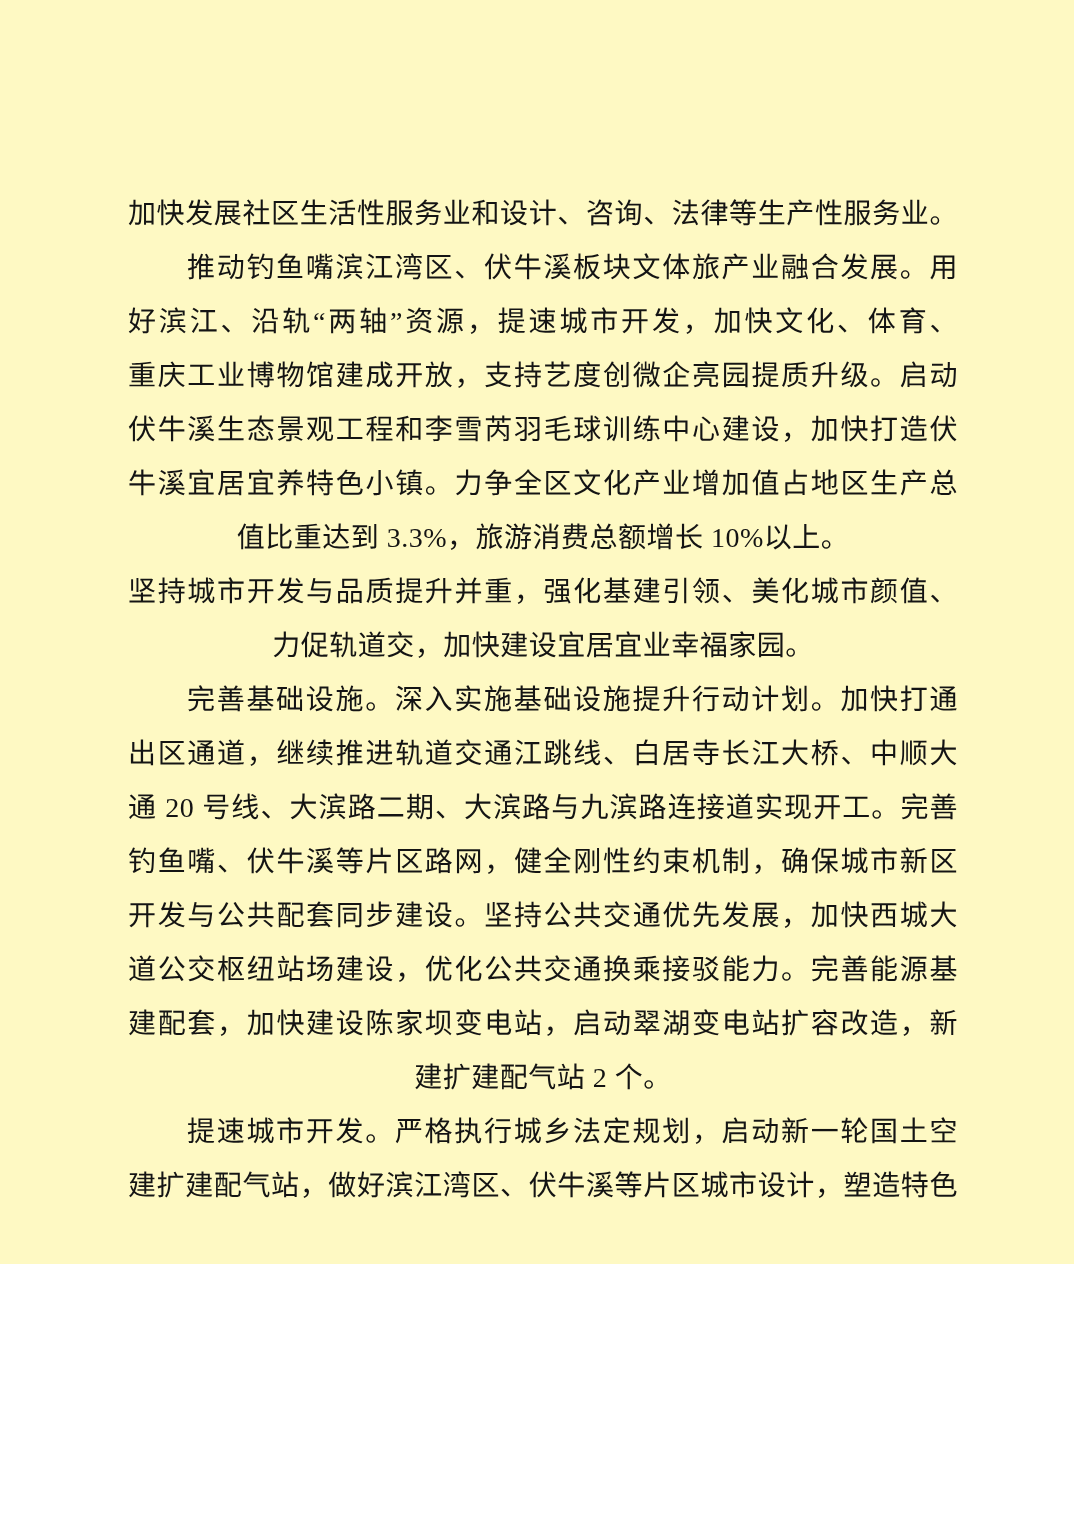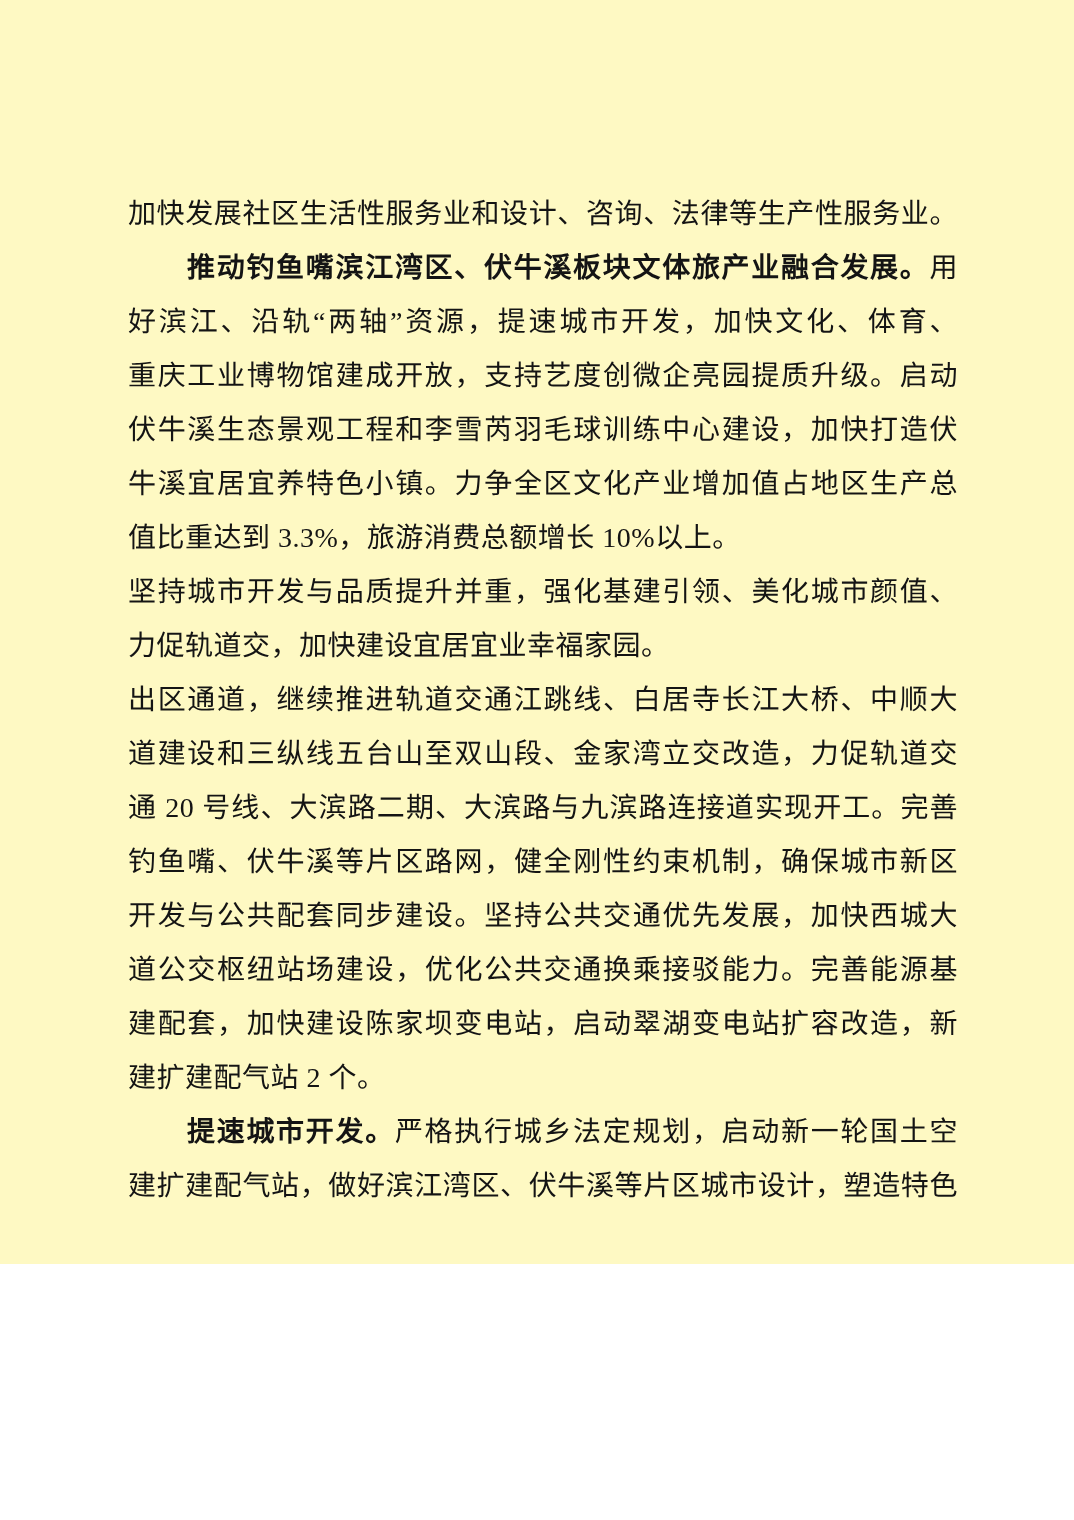--- a/index.html
+++ b/index.html
@@ -22,34 +22,35 @@
     top: 187px;
     width: 830px;
   }
   .doc-line {
     font-size: 28px;
     line-height: 54px;
     height: 54px;
     letter-spacing: 0.5px;
     white-space: normal;
     overflow: visible;
+    text-align: center;
   }
   .doc-line.justify {
     text-align: justify;
     text-align-last: justify;
     text-justify: inter-character;
   }
   .doc-line.indent {
     text-indent: 59px;
   }
   .seg {
     font-weight: 400;
   }
   .seg.bold {
-    font-weight: 700;
+    font-weight: 400;
   }
   .page-number {
     position: absolute;
     top: 1401px;
     right: 132px;
     font-size: 25px;
     letter-spacing: 3px;
     color: #1a1a1a;
     font-family: "Liberation Serif", serif;
   }
@@ -61,22 +62,22 @@
   <div class="text-block">
       <div class="doc-line justify"><span class="seg">加快发展社区生活性服务业和设计、咨询、法律等生产性服务业。</span></div>
       <div class="doc-line justify indent"><span class="seg bold">推动钓鱼嘴滨江湾区、伏牛溪板块文体旅产业融合发展。</span><span class="seg">用</span></div>
       <div class="doc-line justify"><span class="seg">好滨江、沿轨“两轴”资源，提速城市开发，加快文化、体育、</span></div>
       <div class="doc-line justify"><span class="seg">重庆工业博物馆建成开放，支持艺度创微企亮园提质升级。启动</span></div>
       <div class="doc-line justify"><span class="seg">伏牛溪生态景观工程和李雪芮羽毛球训练中心建设，加快打造伏</span></div>
       <div class="doc-line justify"><span class="seg">牛溪宜居宜养特色小镇。力争全区文化产业增加值占地区生产总</span></div>
       <div class="doc-line"><span class="seg">值比重达到 3.3%，旅游消费总额增长 10%以上。</span></div>
       <div class="doc-line justify"><span class="seg">坚持城市开发与品质提升并重，强化基建引领、美化城市颜值、</span></div>
       <div class="doc-line"><span class="seg">力促轨道交，加快建设宜居宜业幸福家园。</span></div>
+      <div class="doc-line justify indent"><span class="seg bold">完善基础设施。</span><span class="seg">深入实施基础设施提升行动计划。加快打通</span></div>
       <div class="doc-line justify"><span class="seg">出区通道，继续推进轨道交通江跳线、白居寺长江大桥、中顺大</span></div>
-      <div class="doc-line justify"><span class="seg">道建设和三纵线五台山至双山段、金家湾立交改造，力促轨道交</span></div>
       <div class="doc-line justify"><span class="seg">通 20 号线、大滨路二期、大滨路与九滨路连接道实现开工。完善</span></div>
       <div class="doc-line justify"><span class="seg">钓鱼嘴、伏牛溪等片区路网，健全刚性约束机制，确保城市新区</span></div>
       <div class="doc-line justify"><span class="seg">开发与公共配套同步建设。坚持公共交通优先发展，加快西城大</span></div>
       <div class="doc-line justify"><span class="seg">道公交枢纽站场建设，优化公共交通换乘接驳能力。完善能源基</span></div>
       <div class="doc-line justify"><span class="seg">建配套，加快建设陈家坝变电站，启动翠湖变电站扩容改造，新</span></div>
       <div class="doc-line"><span class="seg">建扩建配气站 2 个。</span></div>
       <div class="doc-line justify indent"><span class="seg bold">提速城市开发。</span><span class="seg">严格执行城乡法定规划，启动新一轮国土空</span></div>
       <div class="doc-line justify"><span class="seg">建扩建配气站，做好滨江湾区、伏牛溪等片区城市设计，塑造特色</span></div>
     </div>
   <div class="page-number">– 13 –</div>

